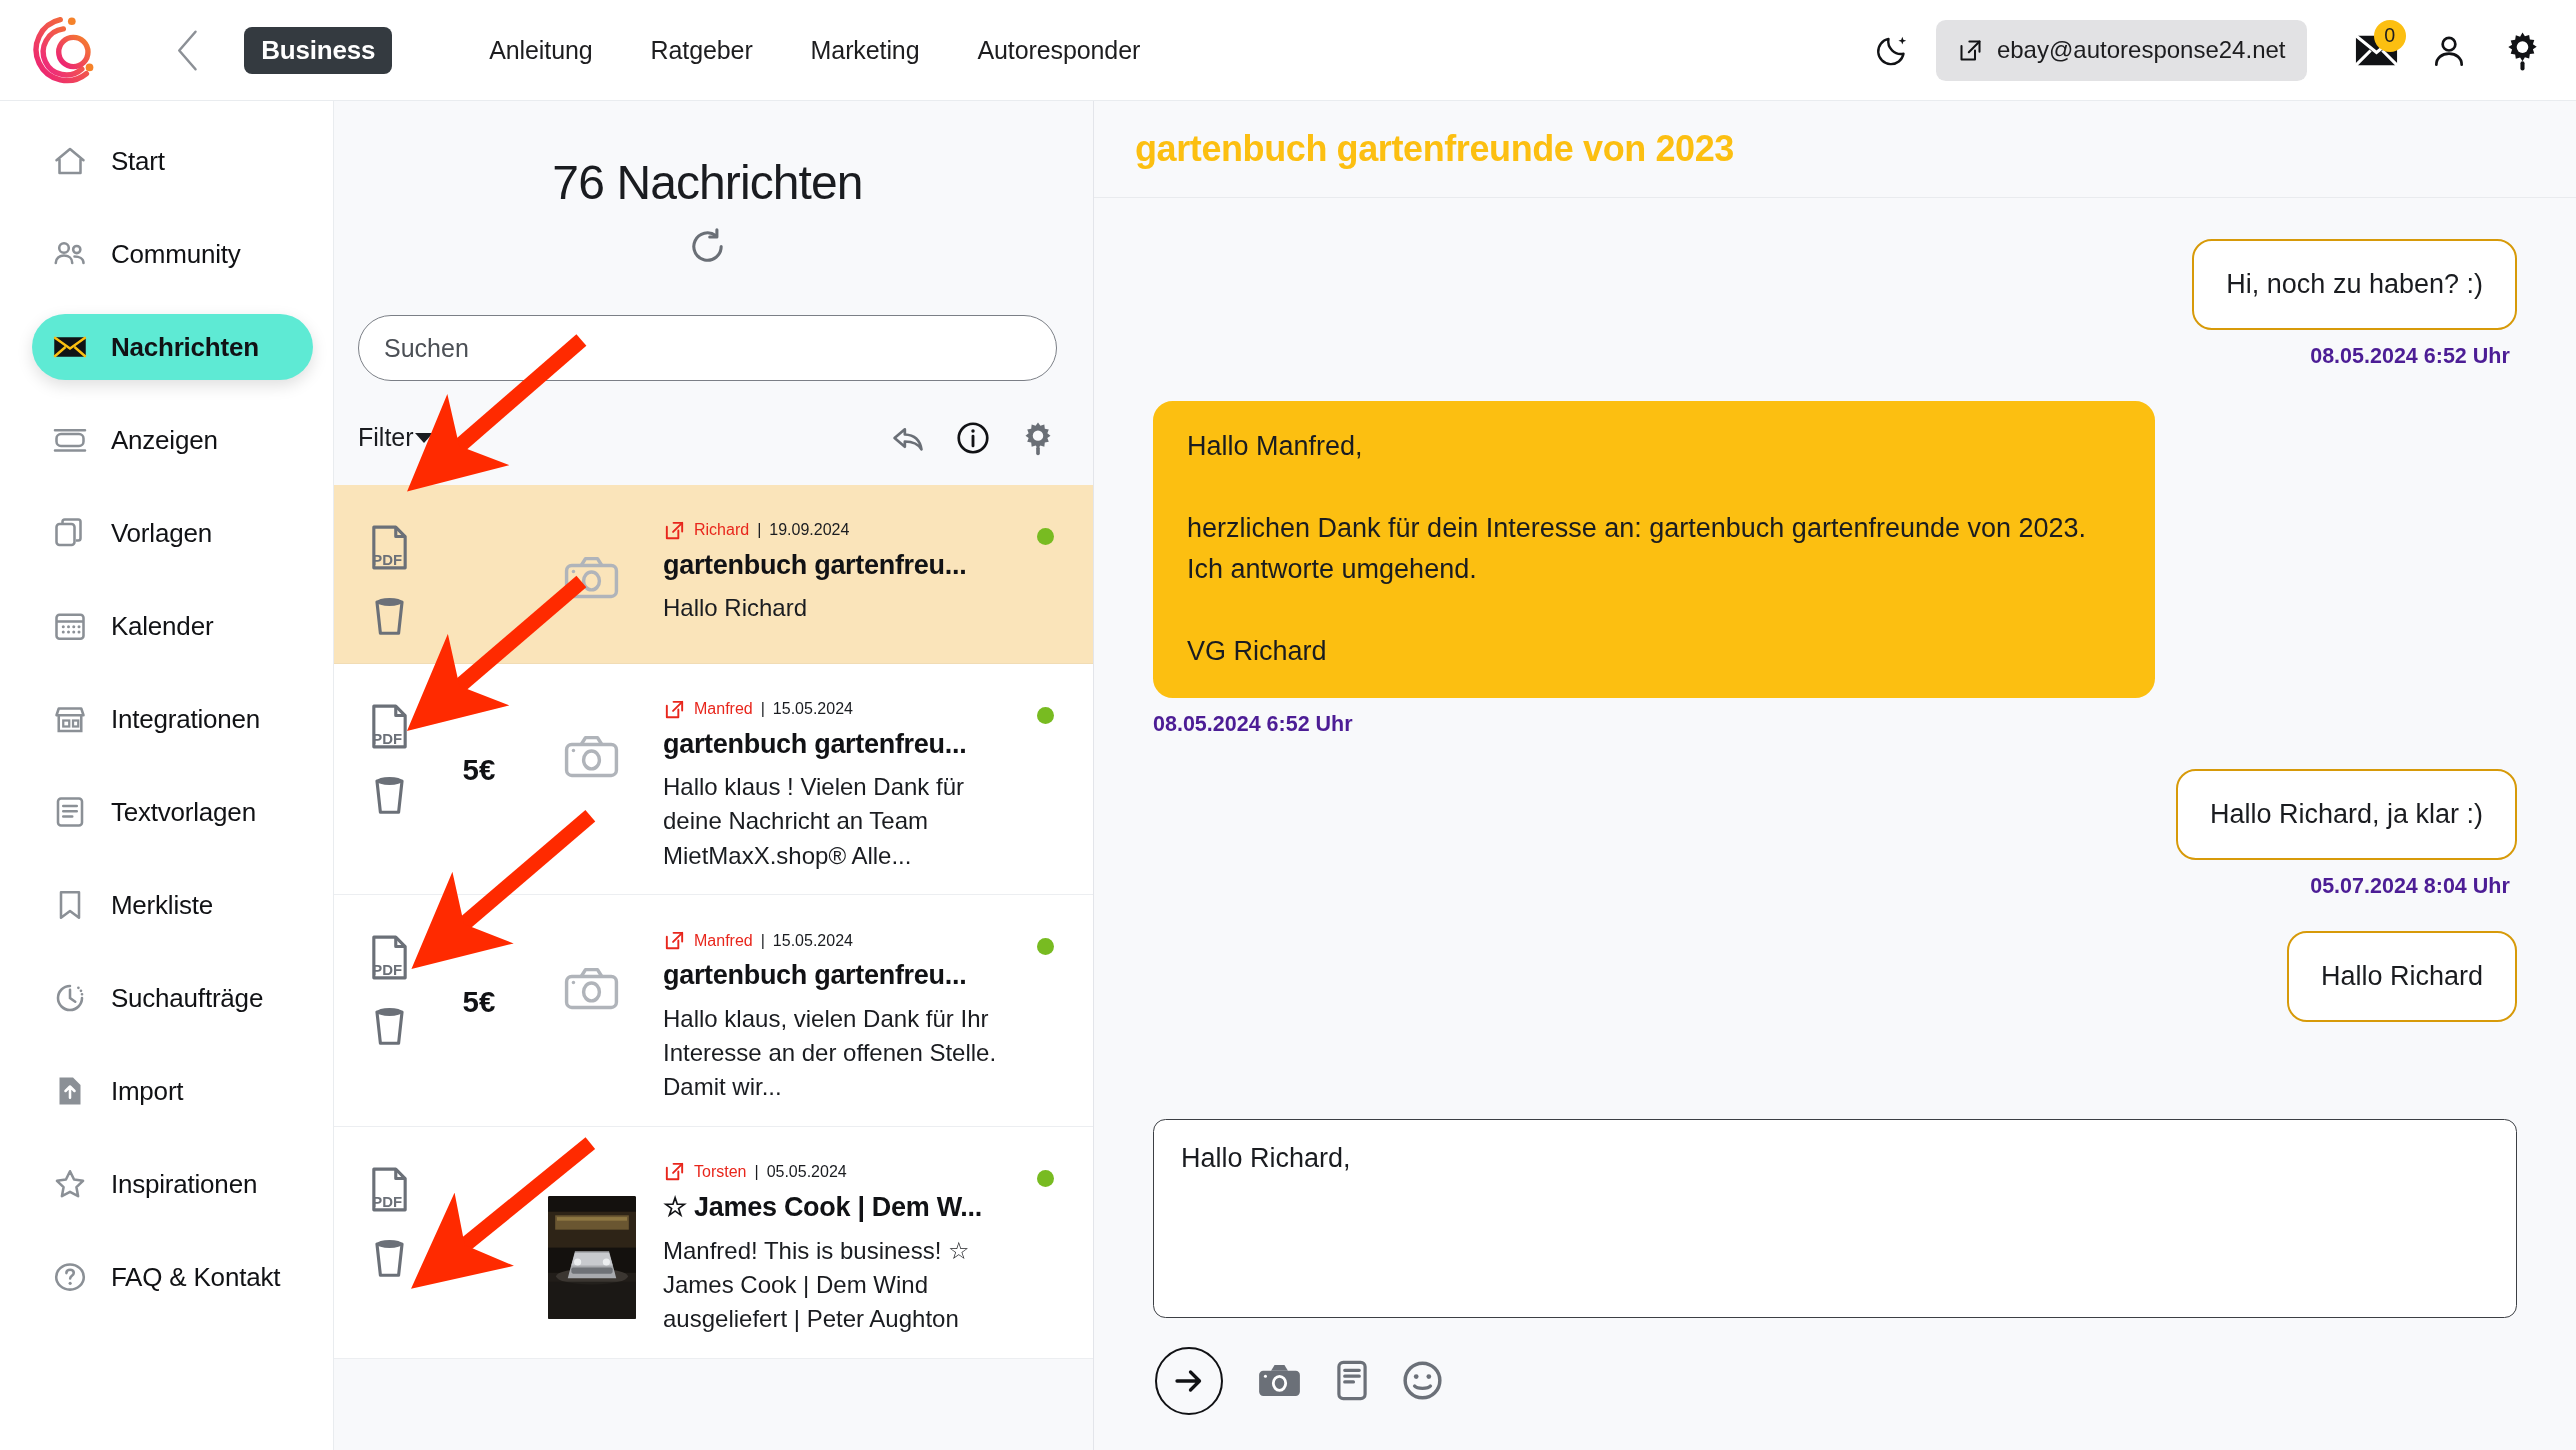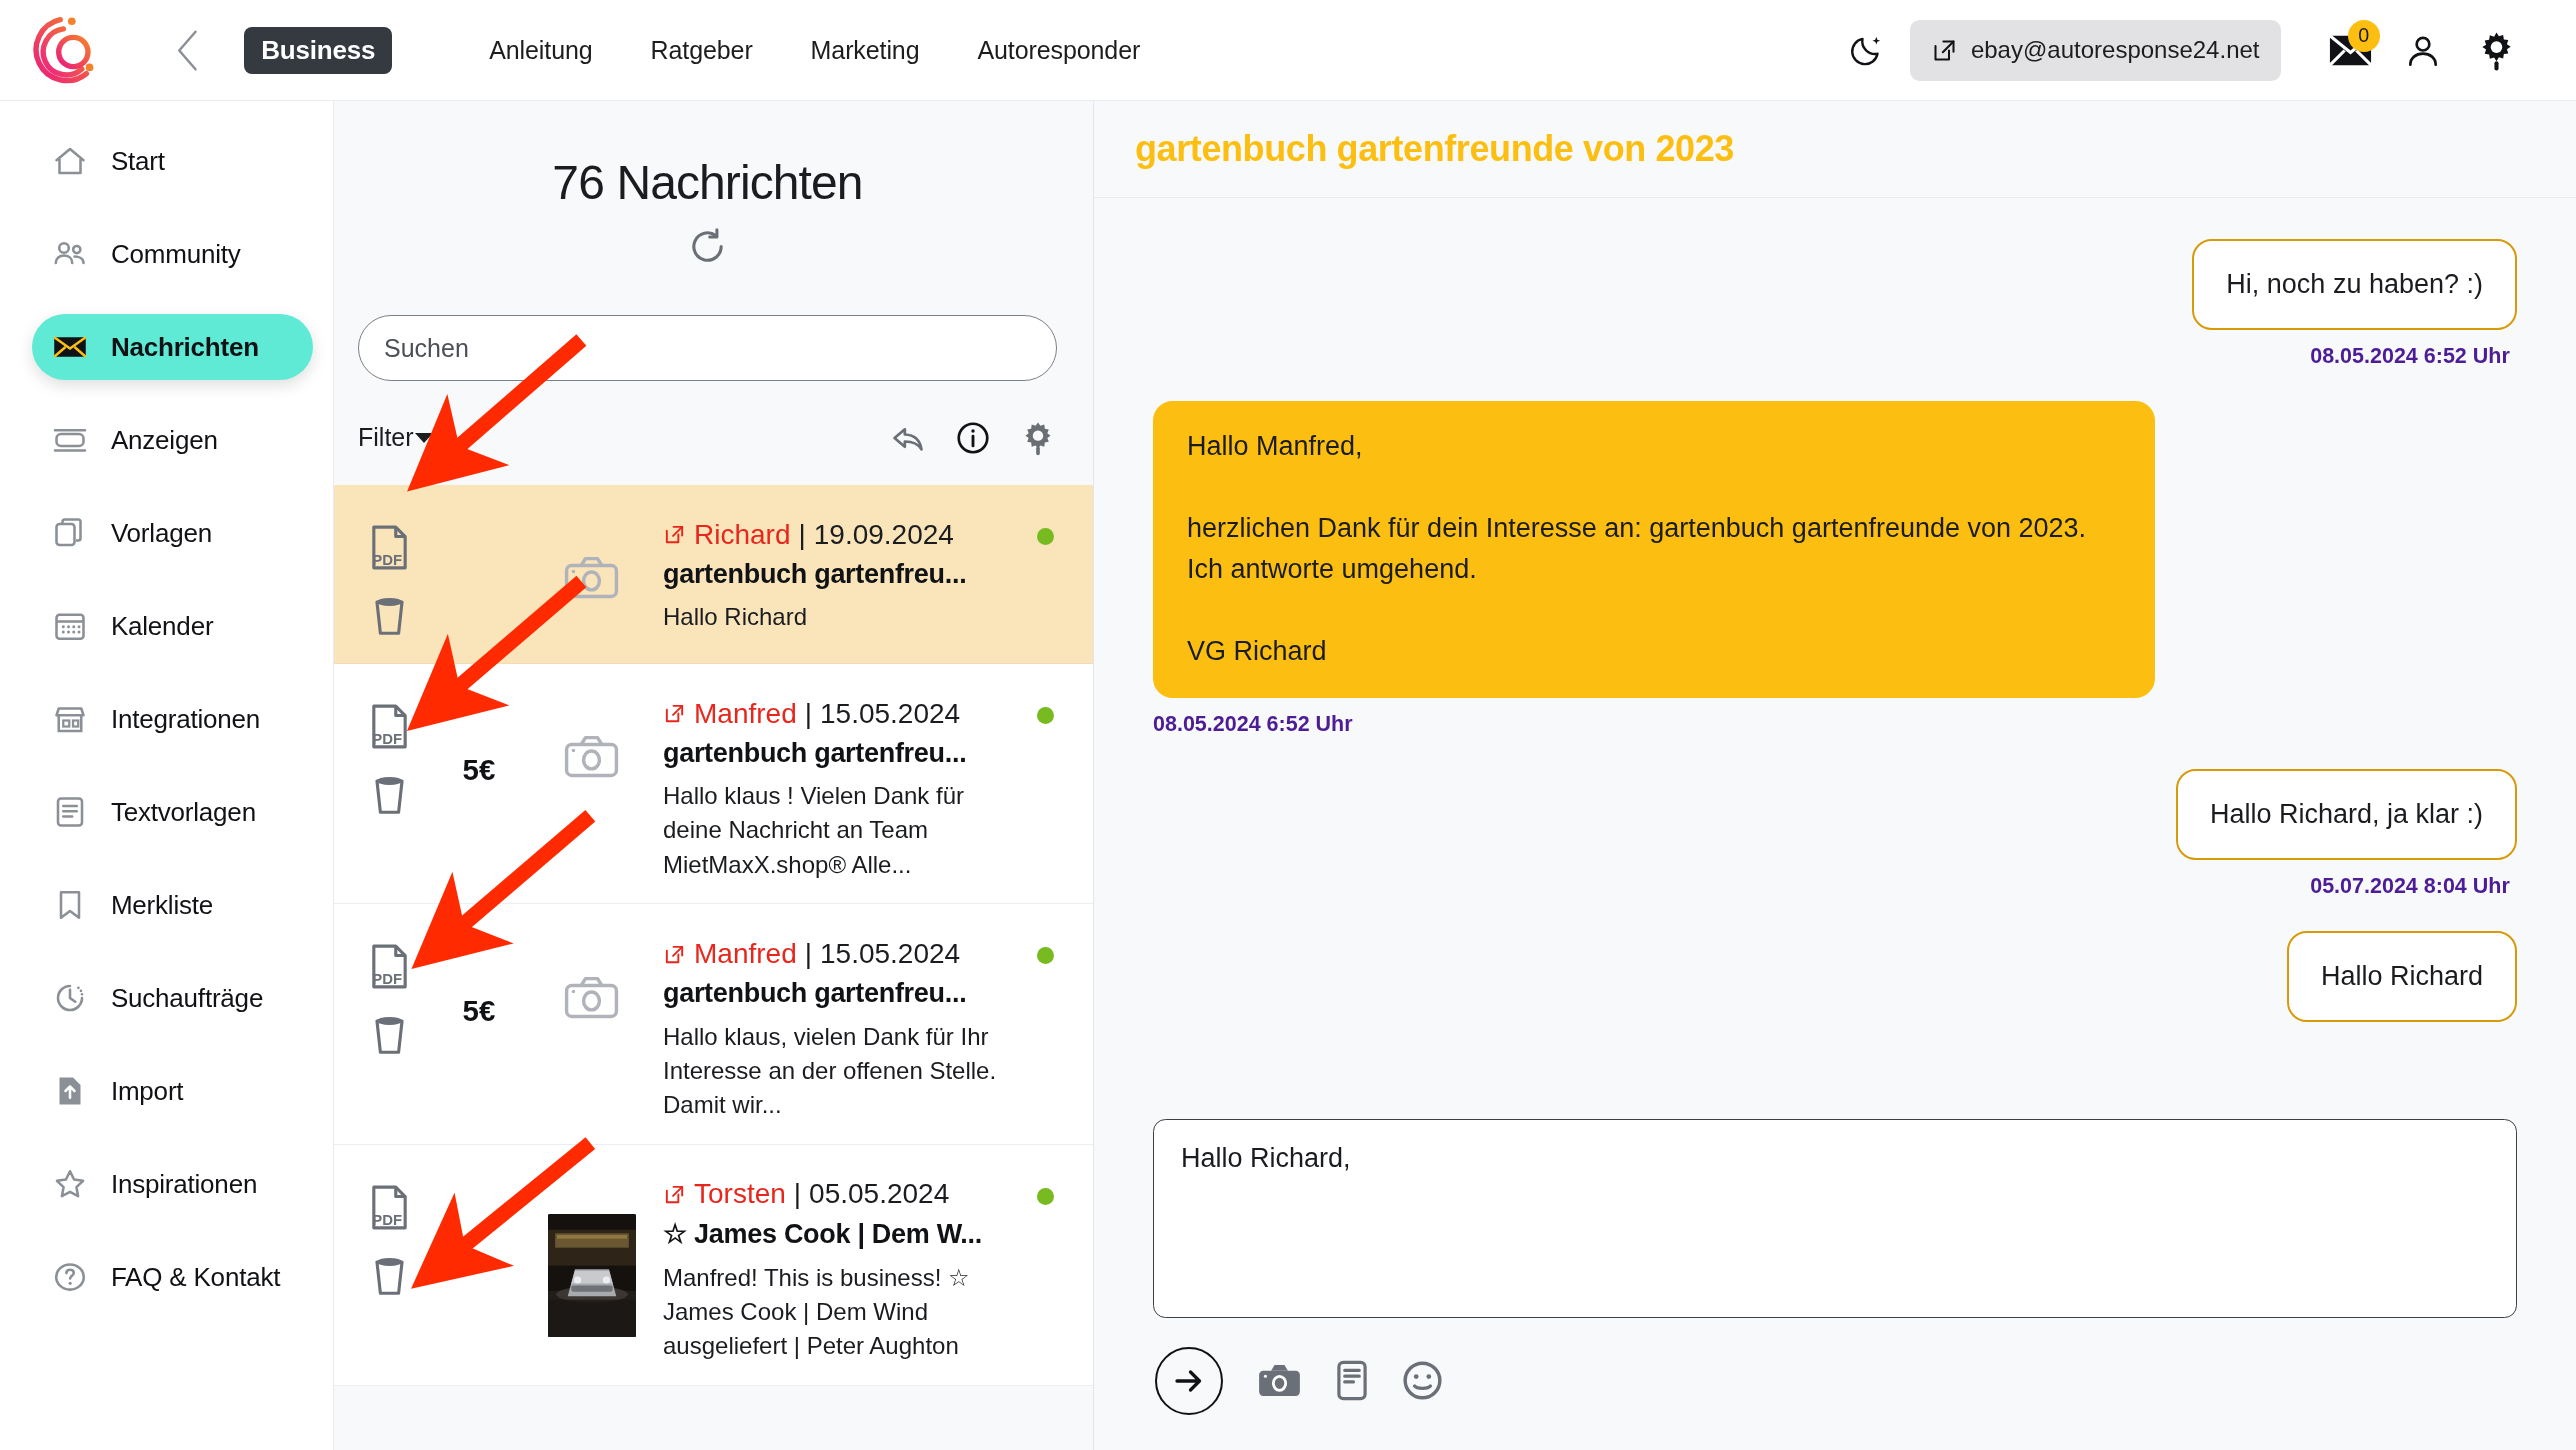--- a/index.html
+++ b/index.html
@@ -39,21 +39,21 @@
     letter-spacing: -0.2px;
     margin-left: 7.2px;
     white-space: nowrap;
   }
   .navlinks { display:flex; align-items:center; gap: 0px; margin-left: 68px; }
   .navlink {
     font-size: 25px; color: #1d1d1f; padding: 9px 29px;
     white-space: nowrap; cursor: pointer; letter-spacing: -0.1px;
   }
 
-  .topright { margin-left: auto; display:flex; align-items:center; padding-right: 44px; gap: 0; }
+  .topright { margin-left: auto; display:flex; align-items:center; padding-right: 18px; gap: 0; }
   .icon-btn { display:flex; align-items:center; justify-content:center; cursor:pointer; }
 
   .moon-btn { width: 64px; height: 64px; }
   .moon-btn svg { width: 36px; height: 36px; }
 
   .email-pill {
     background: #e2e2e4; border-radius: 9.8px;
     height: 61px; display:flex; align-items:center; gap: 12.5px;
     padding: 0 21.5px; margin-left: 10.7px; margin-right: 34px;
     cursor: pointer;
@@ -172,21 +172,21 @@
     padding-top: 50px;
   }
   .cam-ico svg { width: 55px; height: 47px; display:block; }
   .thumb-img {
     width: 88px; height: 123px; border-radius: 1.8px;
     display:block; object-fit: cover;
     background: #16130f;
   }
 
   .msg-body { flex: 1 1 auto; padding-right: 50px; padding-top: 14.3px; }
-  .msg-meta { font-size: 28px; margin-bottom: 8px; display:flex; align-items:center; gap: 8px; flex-wrap: wrap; }
+  .msg-meta { font-size: 16px; margin-bottom: 8px; display:flex; align-items:center; gap: 8px; flex-wrap: wrap; }
   .msg-meta .extlink { width: 23px; height: 23px; display:inline-flex; }
   .msg-meta .extlink svg { width: 23px; height: 23px; display:block; }
   .msg-meta .sender { color: #e8261c; }
   .msg-meta .sep { color: #1a1c20; }
   .msg-meta .date { color: #1a1c20; }
   .msg-subject {
     font-size: 27px; font-weight: 700; color: #111215;
     margin-bottom: 10.7px; letter-spacing: -0.3px;
     white-space: nowrap; overflow:hidden;
   }

